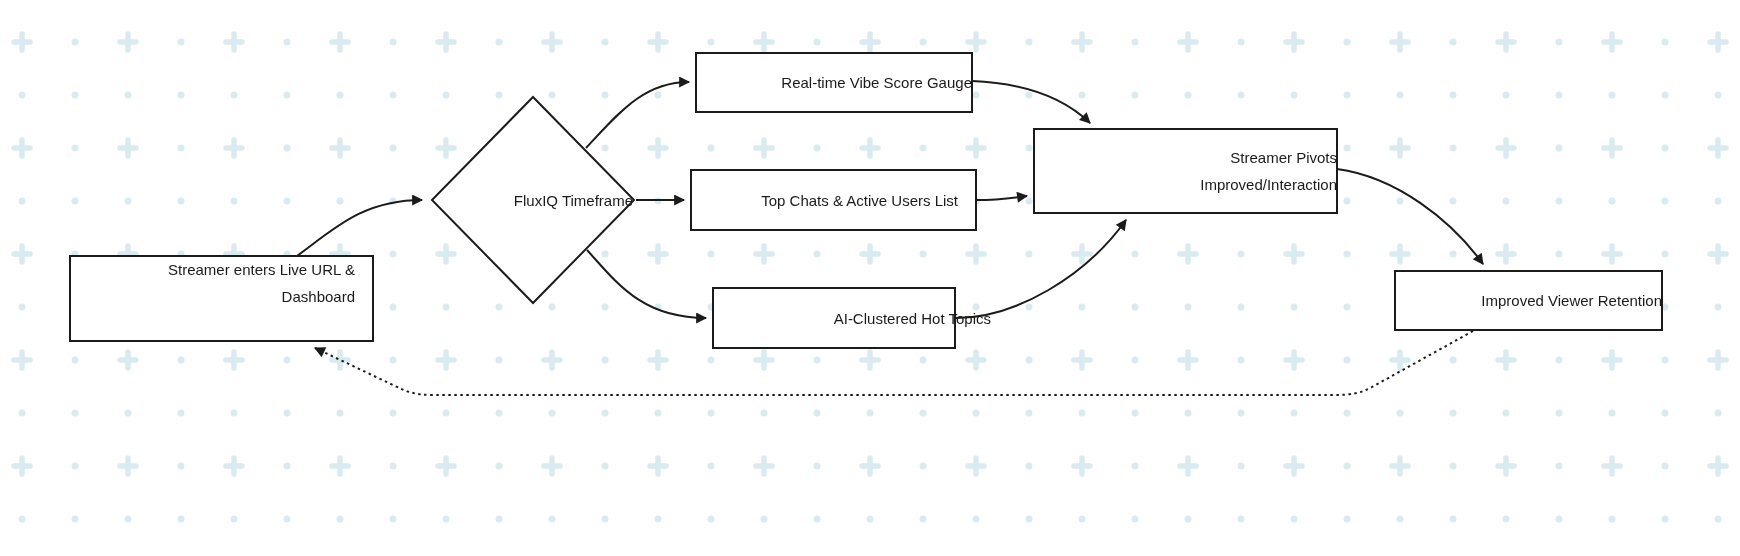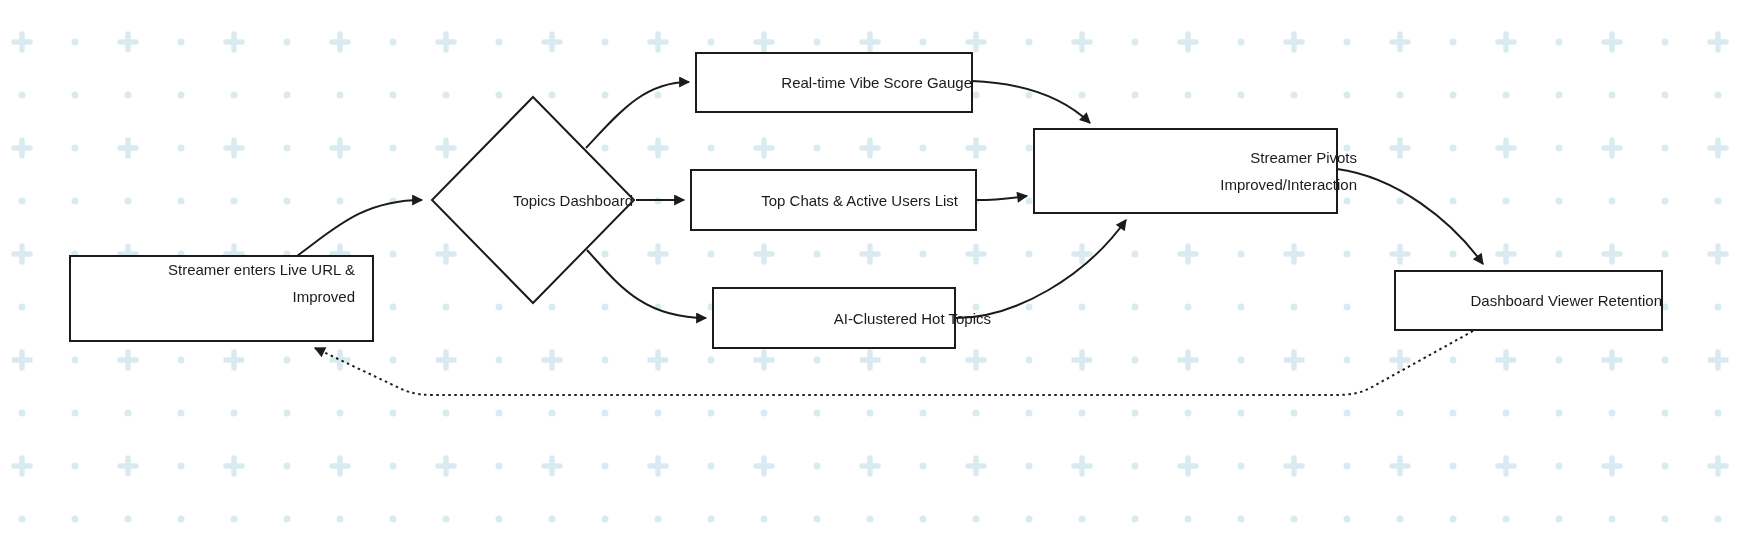--- a/index.html
+++ b/index.html
@@ -76,41 +76,41 @@
       <rect x="696" y="53" width="276" height="59"></rect>
       <rect x="691" y="170" width="285" height="60"></rect>
       <rect x="713" y="288" width="242" height="60"></rect>
       <rect x="1034" y="129" width="303" height="84"></rect>
       <rect x="1395" y="271" width="267" height="59"></rect>
     </g>
   </svg>
 
   <div class="node-label" style="left:70px; top:240px; width:285px; height:85px;">
     <span>Streamer enters Live URL &amp;</span>
-    <span>Improved</span>
+    <span>Dashboard</span>
   </div>
 
   <div class="node-label" style="left:433px; top:186px; width:200px; height:28px;">
-    <span>Topics Dashboard</span>
+    <span>FluxIQ Timeframe</span>
   </div>
 
   <div class="node-label" style="left:696px; top:53px; width:276px; height:59px;">
     <span>Real-time Vibe Score Gauge</span>
   </div>
 
   <div class="node-label" style="left:691px; top:170px; width:267px; height:60px;">
     <span>Top Chats &amp; Active Users List</span>
   </div>
 
   <div class="node-label" style="left:713px; top:288px; width:278px; height:60px;">
     <span>AI-Clustered Hot Topics</span>
   </div>
 
-  <div class="node-label" style="left:1034px; top:129px; width:303px; height:84px;padding-left:20px;">
+  <div class="node-label" style="left:1034px; top:129px; width:303px; height:84px;">
     <span>Streamer Pivots</span>
     <span>Improved/Interaction</span>
   </div>
 
   <div class="node-label" style="left:1395px; top:271px; width:267px; height:59px;">
-    <span>Dashboard Viewer Retention</span>
+    <span>Improved Viewer Retention</span>
   </div>
 
 </div>
 
 </body></html>

